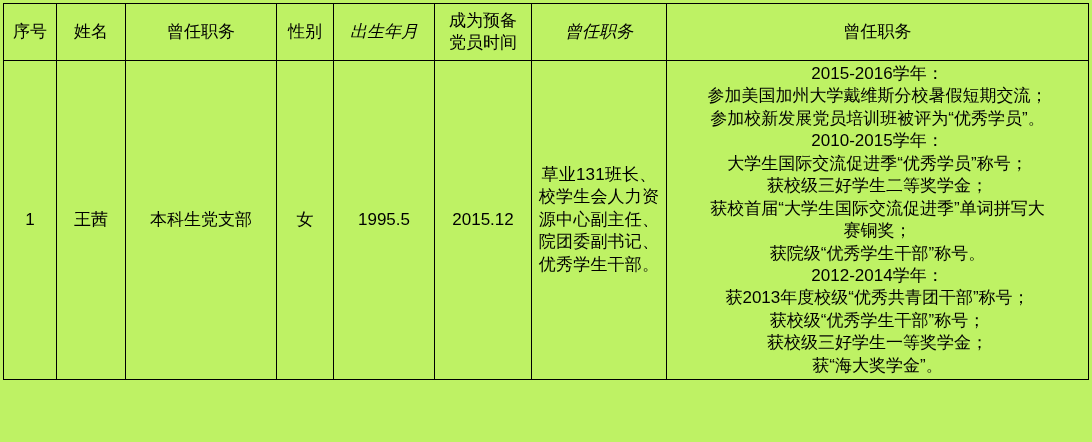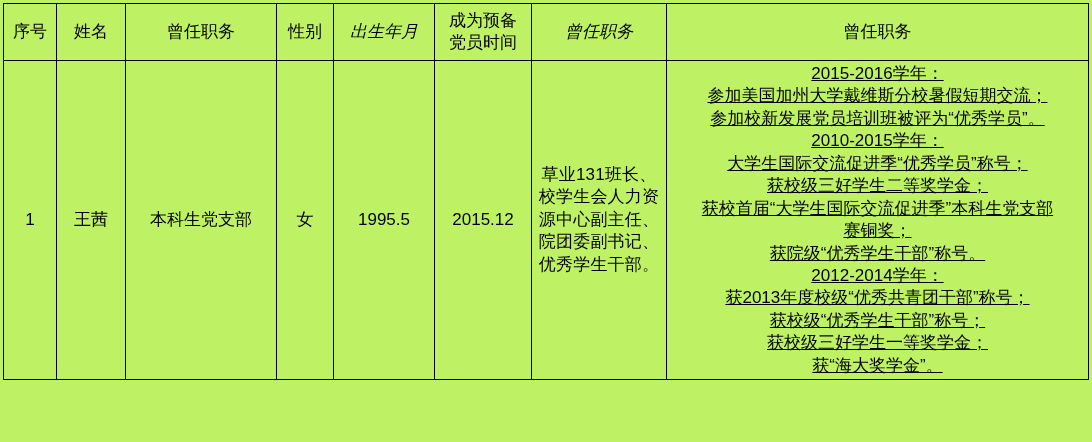--- a/index.html
+++ b/index.html
@@ -60,21 +60,20 @@
     letter-spacing: 0.2px;
   }
   td.award-cell {
     text-align: left;
     vertical-align: top;
     padding: 4px 4px 4px 6px;
     line-height: 1.49;
   }
   td.award-cell .line {
     white-space: nowrap;
-    text-decoration: underline;
   }
   td.seq-cell, td.name-cell, td.branch-cell,
   td.gender-cell, td.birth-cell, td.prep-cell {
     vertical-align: middle;
   }
 </style>
 </head>
 <body>
 
 <div class="page">
@@ -104,21 +103,21 @@
         <td class="prep-cell">2015.12</td>
         <td class="post-cell">草业131班长、校学生会人力资源中心副主任、院团委副书记、优秀学生干部。</td>
         <td class="award-cell">
           <div>
               <div class="line">2015-2016学年：</div>
               <div class="line">参加美国加州大学戴维斯分校暑假短期交流；</div>
               <div class="line">参加校新发展党员培训班被评为“优秀学员”。</div>
               <div class="line">2010-2015学年：</div>
               <div class="line">大学生国际交流促进季“优秀学员”称号；</div>
               <div class="line">获校级三好学生二等奖学金；</div>
-              <div class="line">获校首届“大学生国际交流促进季”本科生党支部</div>
+              <div class="line">获校首届“大学生国际交流促进季”单词拼写大</div>
               <div class="line">赛铜奖；</div>
               <div class="line">获院级“优秀学生干部”称号。</div>
               <div class="line">2012-2014学年：</div>
               <div class="line">获2013年度校级“优秀共青团干部”称号；</div>
               <div class="line">获校级“优秀学生干部”称号；</div>
               <div class="line">获校级三好学生一等奖学金；</div>
               <div class="line">获“海大奖学金”。</div>
             </div>
         </td>
       </tr>

